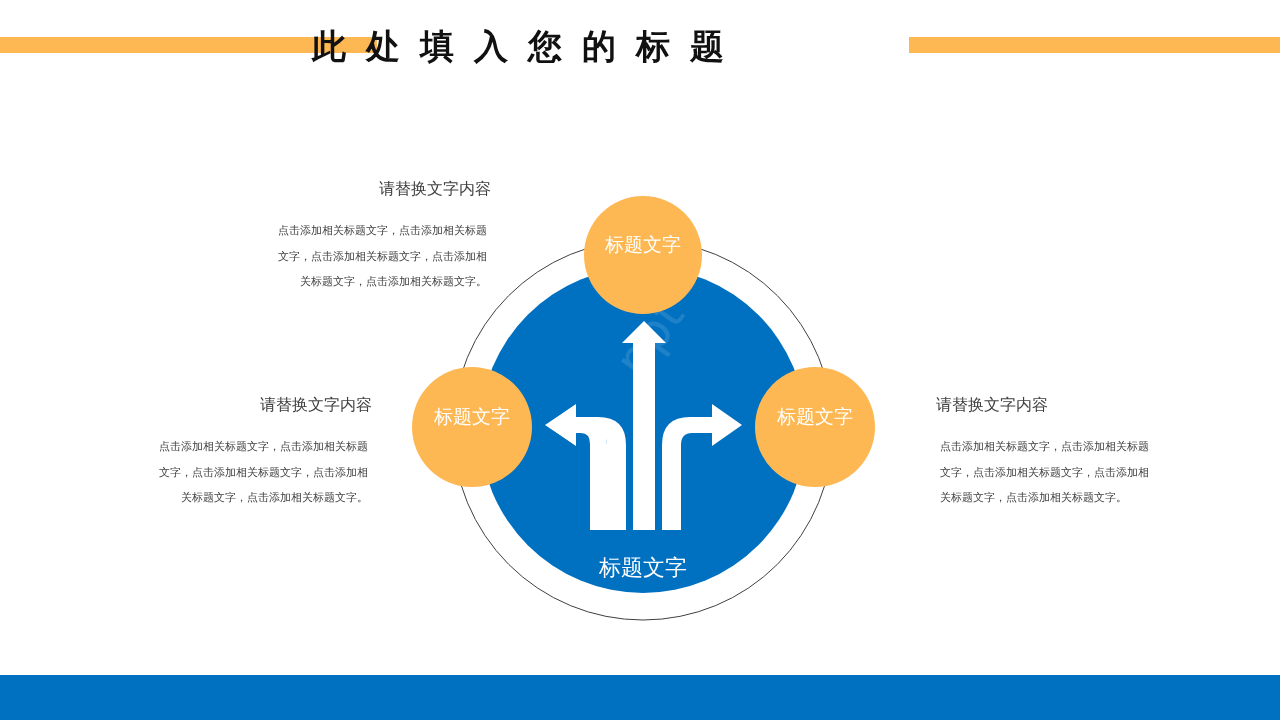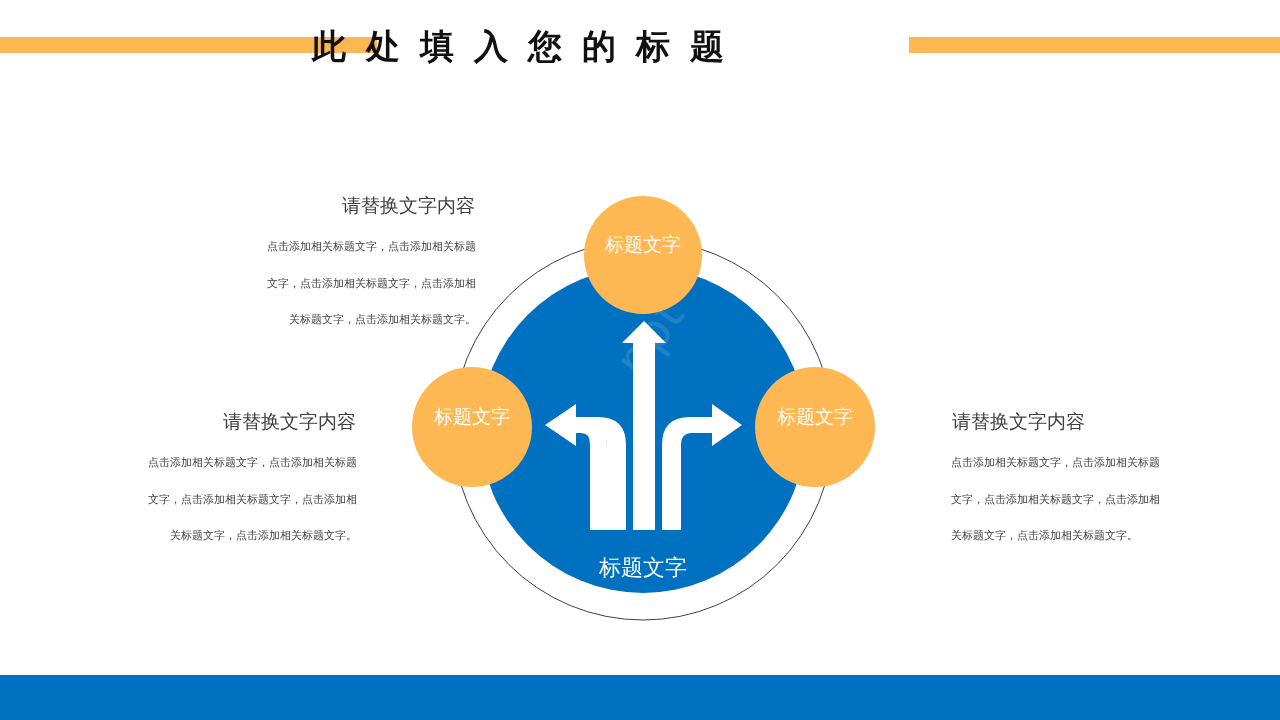--- a/index.html
+++ b/index.html
@@ -6,22 +6,22 @@
   body { width:1280px; height:720px; position:relative; overflow:hidden; background:#ffffff; font-family:"DejaVu Sans", sans-serif; }
   .bar-top { position:absolute; top:37px; height:16px; background:#FDB853; }
   .bar-left { left:0; width:377px; }
   .bar-right { left:909px; width:371px; }
   .page-title { position:absolute; top:22px; left:0; width:1036px; text-align:center; font-size:34px; font-weight:bold; color:#111; letter-spacing:20px; line-height:48px; padding-left:20px; box-sizing:border-box; }
   .bottom-bar { position:absolute; left:0; top:675px; width:1280px; height:45px; background:#0070C0; }
   .diagram { position:absolute; left:0; top:0; width:1280px; height:720px; }
   .node-label { position:absolute; color:#fff; font-size:19px; text-align:center; line-height:27px; }
   .center-label { position:absolute; left:543px; top:553px; width:200px; text-align:center; color:#fff; font-size:22px; line-height:30px; }
   .block { position:absolute; }
-  .block h3 { margin:16px; font-size:19px; font-weight:normal; color:#404040; line-height:26px; }
-  .block p { margin:15px; font-size:11px; color:#404040; line-height:21.5px; }
+  .block h3 { margin:0; font-size:16px; font-weight:normal; color:#404040; line-height:26px; }
+  .block p { margin:4px; font-size:11px; color:#404040; line-height:21.5px; }
   .block.right-align h3 { text-align:right; }
   .block.right-align p { text-align:right; }
 </style>
 </head>
 <body>
 
 <div class="bar-top bar-left"></div>
 <div class="bar-top bar-right"></div>
 <div class="page-title">此处填入您的标题</div>
 

